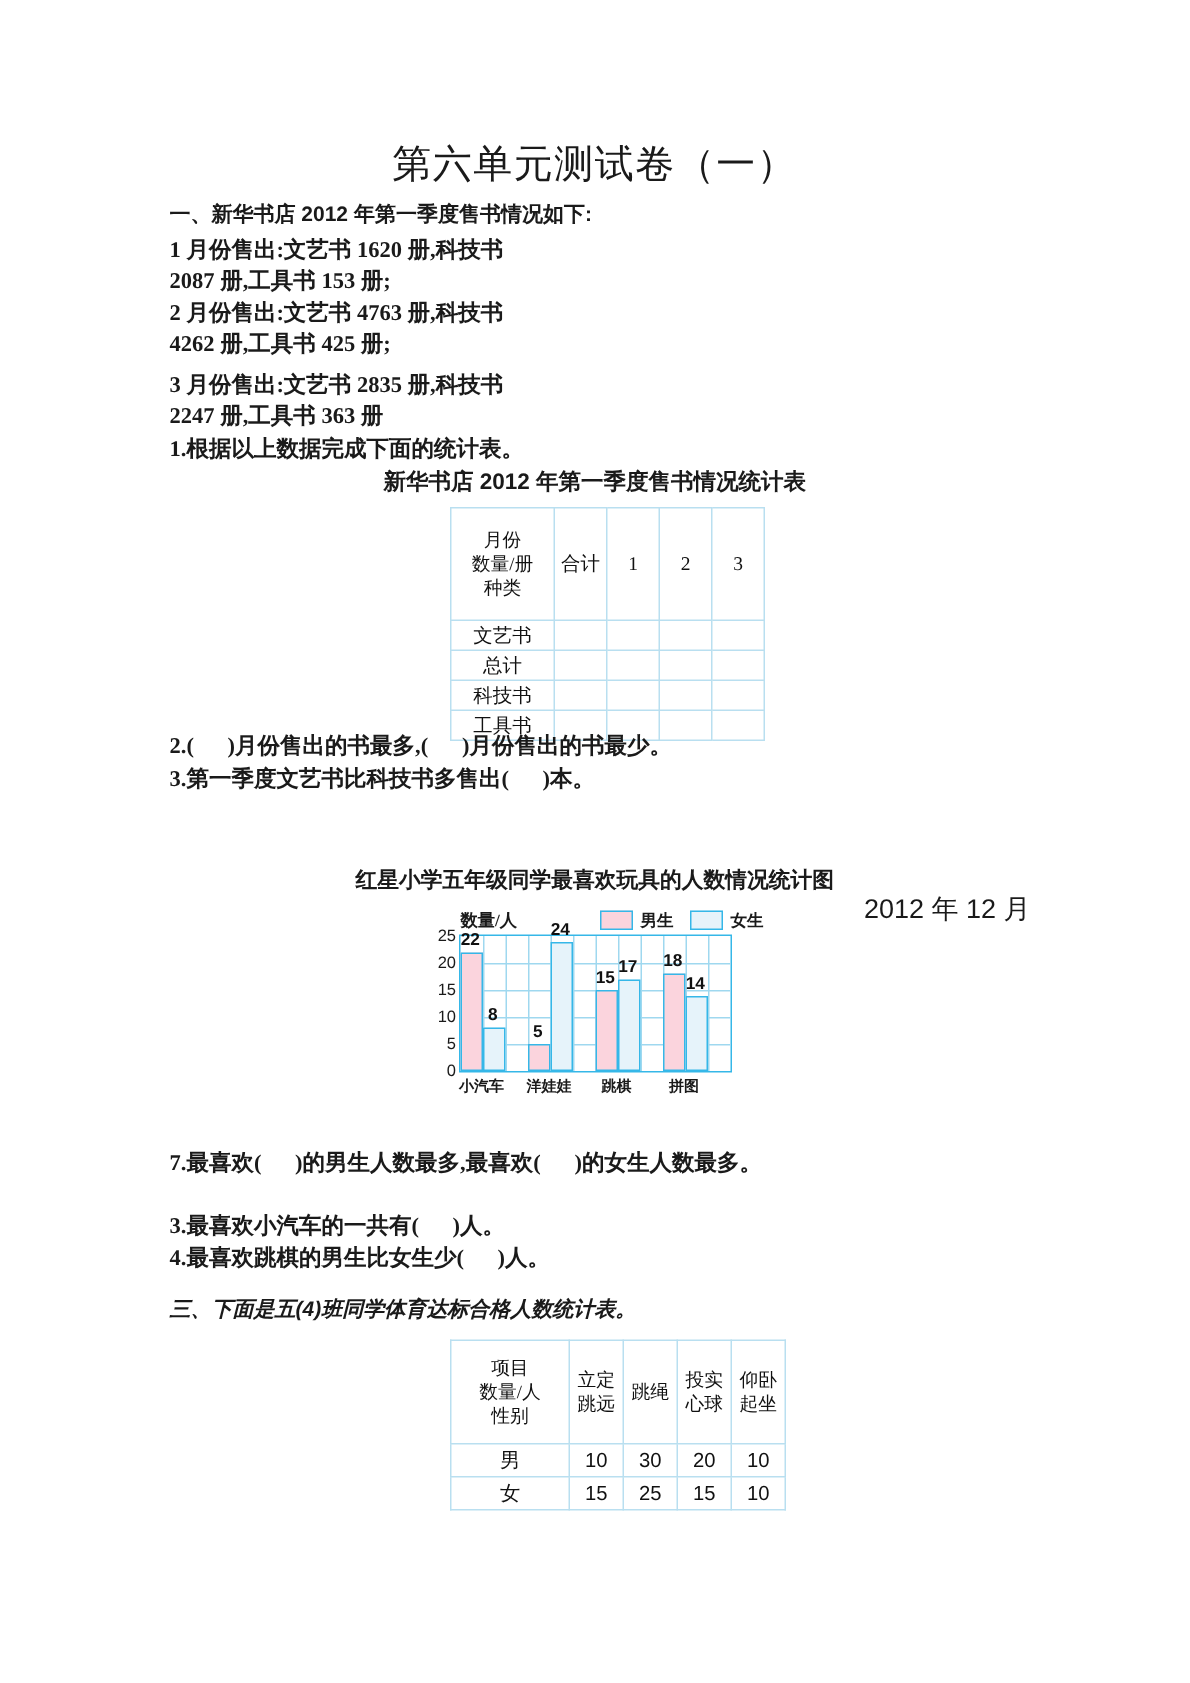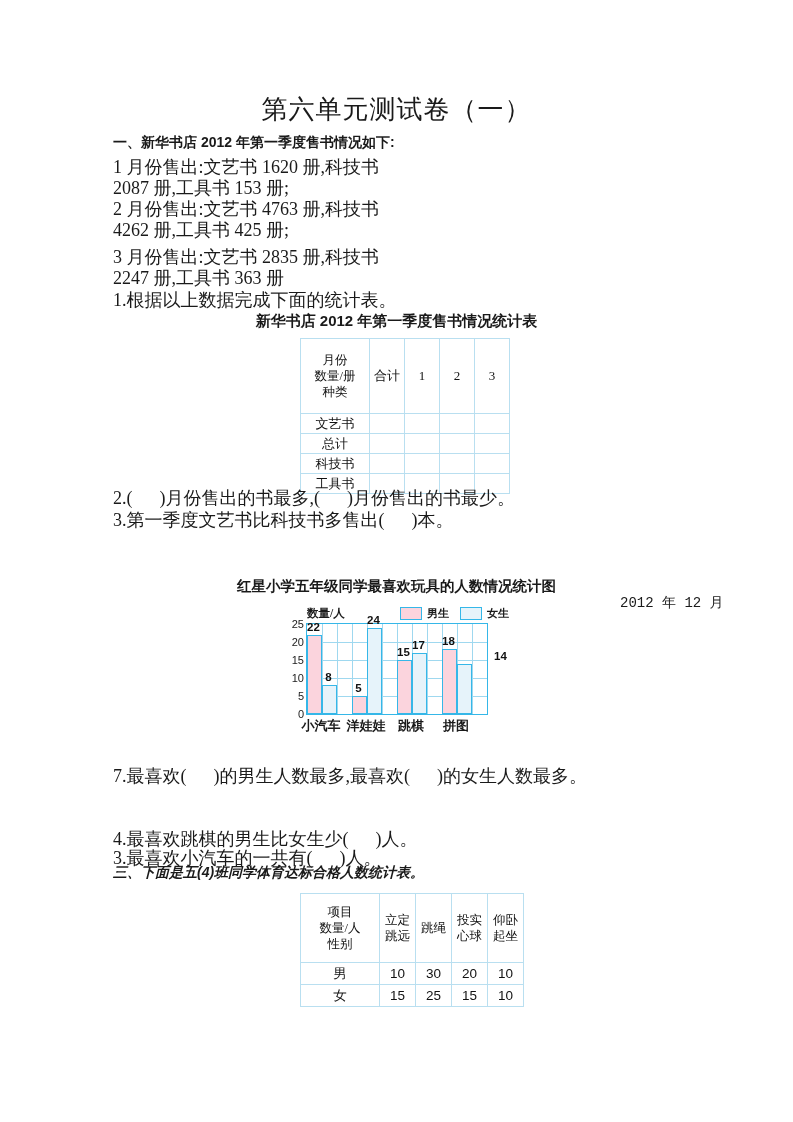--- a/index.html
+++ b/index.html
@@ -31,23 +31,24 @@
     font-size: 26px;
     font-family: "Liberation Sans", "DejaVu Sans", sans-serif;
     font-weight: 400;
     letter-spacing: 1px;
   }
 
   
   .tline {
     position: absolute;
     left: 113px;
-    font-size: 18px;
+    font-size: 15px;
     line-height: 20px;
     white-space: pre;
+    font-weight: bold;
   }
   .sans {
     font-family: "Liberation Sans", "DejaVu Sans", sans-serif;
     font-weight: bold;
     font-size: 14px;
   }
   .ctr {
     position: absolute;
     width: 793px;
     left: 0;
@@ -173,31 +174,31 @@
     right: 100%;
     margin-right: 3px;
     font-size: 11px;
     font-family: "Liberation Sans","DejaVu Sans",sans-serif;
     transform: translateY(-50%);
     white-space: nowrap;
   }
   .xtick {
     position: absolute;
     top: 111px;
-    font-size: 13px;
+    font-size: 10px;
     font-weight: bold;
     text-align: center;
     width: 46px;
     font-family: "Liberation Serif","DejaVu Serif",serif;
   }
   .date-note {
     position: absolute;
-    left: 620px; top: 594px;
-    font-size: 14px;
-    font-family: Liberation Mono, monospace;
+    left: 576px; top: 594px;
+    font-size: 18px;
+    font-family: Liberation Sans, sans-serif;
   }
 </style>
 </head>
 <body>
 
 <div class="page">
 
   <div class="doc-title">第六单元测试卷（一）</div>
 
   <div class="tline sans" style="top:132px;">一、新华书店 2012 年第一季度售书情况如下:</div>
@@ -306,26 +307,26 @@
   <div class="barval" style="left: 19.5px; top: 14.8px;">22</div>
       <div class="barval" style="left: 34.5px; top: 65.2px;">8</div>
       <div class="xtick" style="left: 15px;">小汽车</div>
       <div class="barval" style="left: 64.5px; top: 76px;">5</div>
       <div class="barval" style="left: 79.5px; top: 7.6px;">24</div>
       <div class="xtick" style="left: 60px;">洋娃娃</div>
       <div class="barval" style="left: 109.5px; top: 40px;">15</div>
       <div class="barval" style="left: 124.5px; top: 32.8px;">17</div>
       <div class="xtick" style="left: 105px; font-family: Liberation Mono, monospace;">跳棋</div>
       <div class="barval" style="left: 154.5px; top: 29.2px;">18</div>
-      <div class="barval" style="left: 169.5px; top: 43.6px; margin-left: 37px;">14</div>
+      <div class="barval" style="left: 169.5px; top: 43.6px;">14</div>
       <div class="xtick" style="left: 150px;">拼图</div>
     </div>
 
   <div class="tline" style="top:766px;">7.最喜欢(      )的男生人数最多,最喜欢(      )的女生人数最多。</div>
-  <div class="tline" style="top:808px;margin-top:40px;">3.最喜欢小汽车的一共有(      )人。</div>
+  <div class="tline" style="top:808px;">3.最喜欢小汽车的一共有(      )人。</div>
   <div class="tline" style="top:829px;">4.最喜欢跳棋的男生比女生少(      )人。</div>
 
   <div class="tline sans" style="top:862px;font-style:italic;">三、下面是五(4)班同学体育达标合格人数统计表。</div>
 
   <table class="stat" id="table-pe">
     <tbody>
         <tr>
       <th class="corner">项目
 数量/人
 性别</th>

